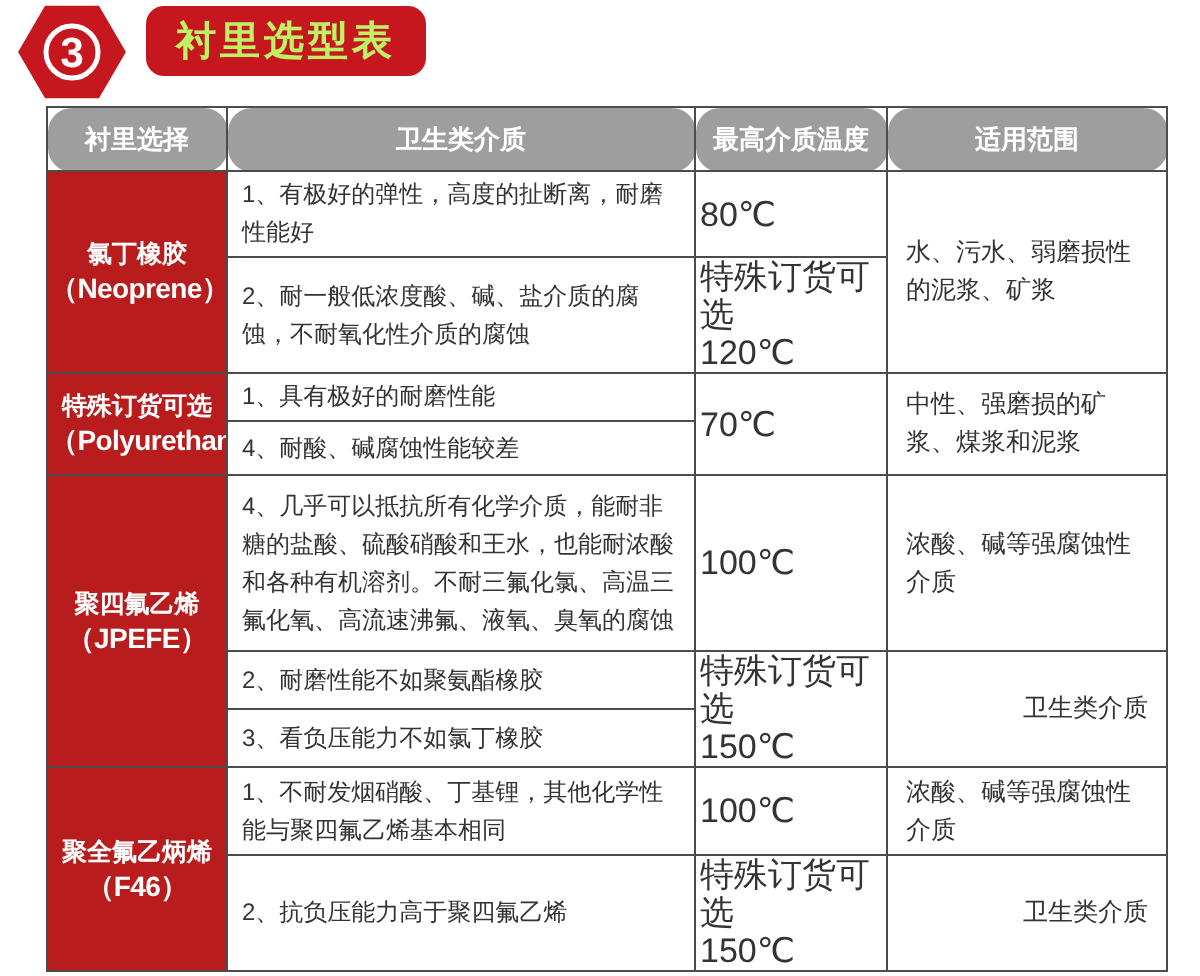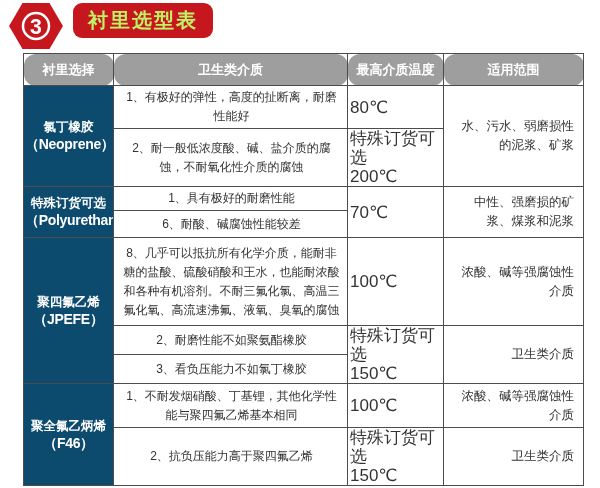--- a/index.html
+++ b/index.html
@@ -30,27 +30,27 @@
     border:1px solid #4c4c4c;
     padding:2px 6px;
     line-height:19px;
     overflow:hidden;
   }
   .lining-table th{
     background:#9e9e9e;color:#ffffff;font-size:13px;font-weight:bold;
     text-align:center;padding:0 2px;border-radius:12px;
   }
   td.mat{
-    background:#0c4a6e;color:#ffffff;font-weight:bold;
+    background:#b91c1c;color:#ffffff;font-weight:bold;
     text-align:center;padding:0 1px;font-size:12.5px;line-height:17px;
   }
   td.mat .en{font-size:14px;letter-spacing:-0.3px;white-space:nowrap;display:block;}
-  td.perf{text-align:center;vertical-align:middle;padding:2px 5px 2px 7px;}
+  td.perf{text-align:left;vertical-align:middle;padding:2px 5px 2px 7px;}
   td.temp{text-align:left;vertical-align:middle;font-size:17px;padding:0 2px;}
-  td.range{text-align:right;vertical-align:middle;font-size:12.5px;padding:2px 9px;}
+  td.range{text-align:left;vertical-align:middle;font-size:12.5px;padding:2px 9px;}
   td.range.c{text-align:right;}
   
   tr.hH{height:32px;}
   tr.h-n1{height:42px;}
   tr.h-n2{height:46px;padding-left:33px;}
   tr.h-p1{height:24px;}
   tr.h-p2{height:27px;}
   tr.h-t1{height:88px;}
   tr.h-t2{height:26px;}
   tr.h-t3{height:26px;}
@@ -94,43 +94,43 @@
         <span class="en">（Neoprene）</span>
       </td>
       <td class="perf">1、有极好的弹性，高度的扯断离，耐磨性能好</td>
       <td class="temp">80℃</td>
       <td class="range" rowspan="2">水、污水、弱磨损性的泥浆、矿浆</td>
     </tr>
     <tr class="h-n2">
       <td class="perf">2、耐一般低浓度酸、碱、盐介质的腐蚀，不耐氧化性介质的腐蚀</td>
       <td class="temp">
         <div>特殊订货可选</div>
-        <div>200℃</div>
+        <div>120℃</div>
       </td>
     </tr>
 
     <tr class="h-p1">
       <td class="mat" rowspan="2">
         <span>特殊订货可选</span>
         <span class="en">（Polyurethane）</span>
       </td>
       <td class="perf">1、具有极好的耐磨性能</td>
       <td class="temp" rowspan="2">70℃</td>
       <td class="range" rowspan="2">中性、强磨损的矿浆、煤浆和泥浆</td>
     </tr>
     <tr class="h-p2">
-      <td class="perf">6、耐酸、碱腐蚀性能较差</td>
+      <td class="perf">4、耐酸、碱腐蚀性能较差</td>
     </tr>
 
     <tr class="h-t1">
       <td class="mat" rowspan="3">
         <span>聚四氟乙烯</span>
         <span class="en">（JPEFE）</span>
       </td>
-      <td class="perf">8、几乎可以抵抗所有化学介质，能耐非糖的盐酸、硫酸硝酸和王水，也能耐浓酸和各种有机溶剂。不耐三氟化氯、高温三氟化氧、高流速沸氟、液氧、臭氧的腐蚀</td>
+      <td class="perf">4、几乎可以抵抗所有化学介质，能耐非糖的盐酸、硫酸硝酸和王水，也能耐浓酸和各种有机溶剂。不耐三氟化氯、高温三氟化氧、高流速沸氟、液氧、臭氧的腐蚀</td>
       <td class="temp">100℃</td>
       <td class="range">浓酸、碱等强腐蚀性介质</td>
     </tr>
     <tr class="h-t2">
       <td class="perf">2、耐磨性能不如聚氨酯橡胶</td>
       <td class="temp" rowspan="2">
         <div>特殊订货可选</div>
         <div>150℃</div>
       </td>
       <td class="range c" rowspan="2">卫生类介质</td>

